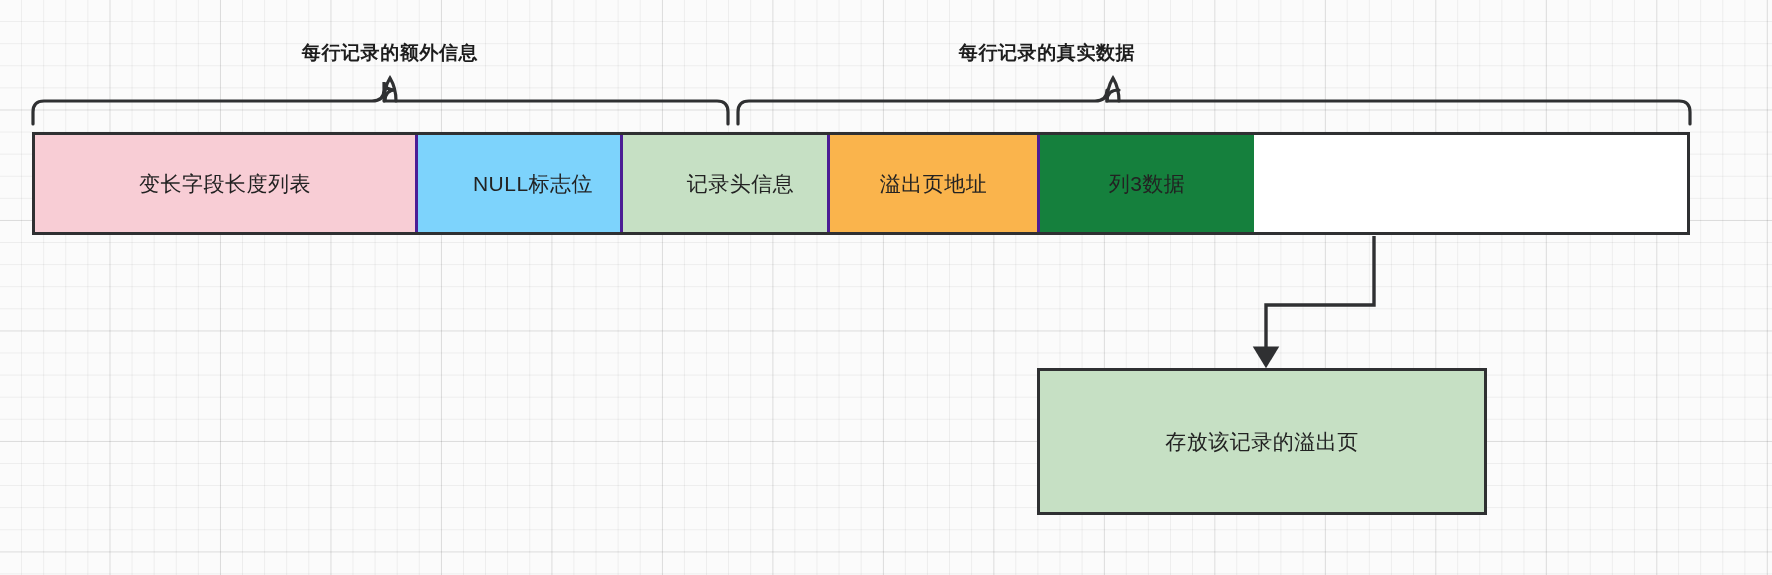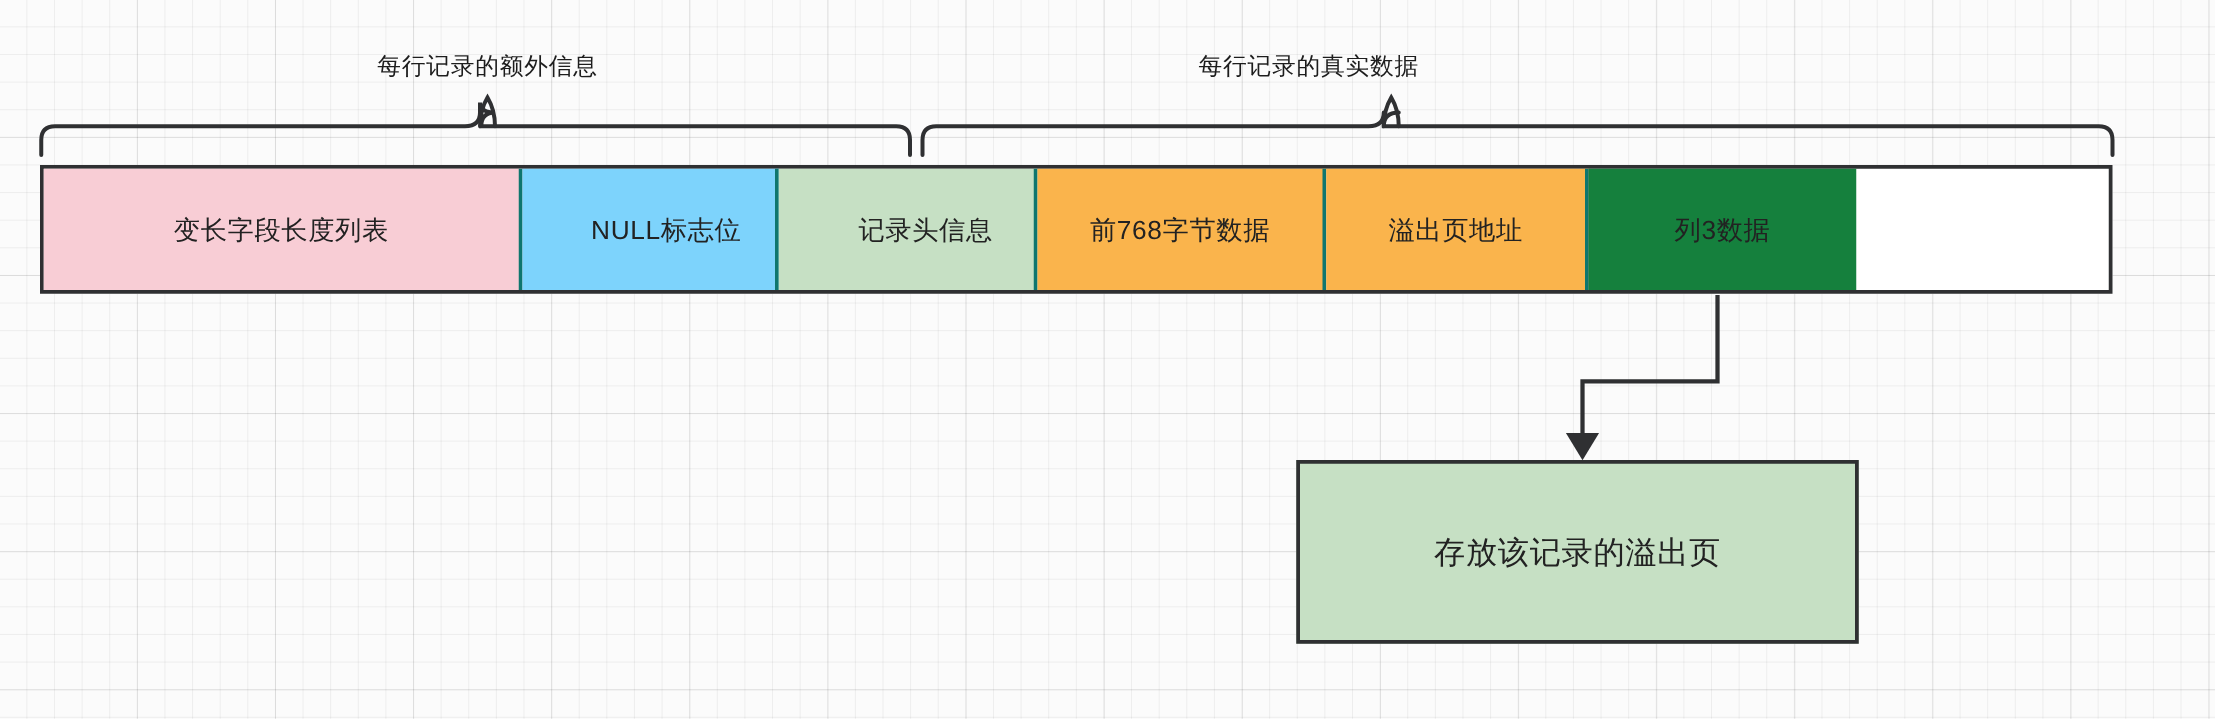--- a/index.html
+++ b/index.html
@@ -28,47 +28,47 @@
     left:32px;top:132px;
     width:1658px;height:103px;
     box-sizing:border-box;
     border:3px solid #2f3032;
     display:flex;
     background:#fff;
   }
   .cell{
     box-sizing:border-box;
     display:flex;align-items:center;justify-content:center;
-    border-right:3px solid #0f766e;
+    border-right:3px solid #4c1d95;
     font-size:21px;
     color:#222;
     letter-spacing:0.5px;
     white-space:nowrap;
   }
   .cell:last-child{border-right:none;}
 
   .brace-label{
     position:absolute;
     font-size:19px;
-    font-weight:normal;
+    font-weight:bold;
     color:#1d1d1d;
     letter-spacing:0.6px;
     white-space:nowrap;
     transform:translateX(-50%);
   }
 
   .overflow-box{
     position:absolute;
     left:1037px;top:368px;
     width:450px;height:147px;
     box-sizing:border-box;
     border:3px solid #2f3032;
     background:#c6e0c4;
     display:flex;align-items:center;justify-content:center;
-    font-size:25px;color:#222;letter-spacing:0.5px;
+    font-size:21px;color:#222;letter-spacing:0.5px;
     white-space:nowrap;
   }
 </style>
 </head>
 <body>
 
 <div id="canvas">
 
   <svg class="svg-layer" viewBox="0 0 1772 575" xmlns="http://www.w3.org/2000/svg">
     <defs>
@@ -100,23 +100,20 @@
   <div class="record-row">
     <div class="cell" style="width:383px;background:#f8cdd5;">
       <span>变长字段长度列表</span>
     </div>
     <div class="cell" style="width:205px;background:#7dd3fc;padding-left:28px;">
       <span>NULL标志位</span>
     </div>
     <div class="cell" style="width:207px;background:#c6e0c4;padding-left:31px;">
       <span>记录头信息</span>
     </div>
-    <div class="cell" style="width:231px;background:#fab44c;">
-      <span>前768字节数据</span>
-    </div>
     <div class="cell" style="width:210px;background:#fab44c;">
       <span>溢出页地址</span>
     </div>
     <div class="cell" style="width:214px;background:#15803d;">
       <span>列3数据</span>
     </div>
   </div>
 
   <div class="overflow-box">
     <span>存放该记录的溢出页</span>

